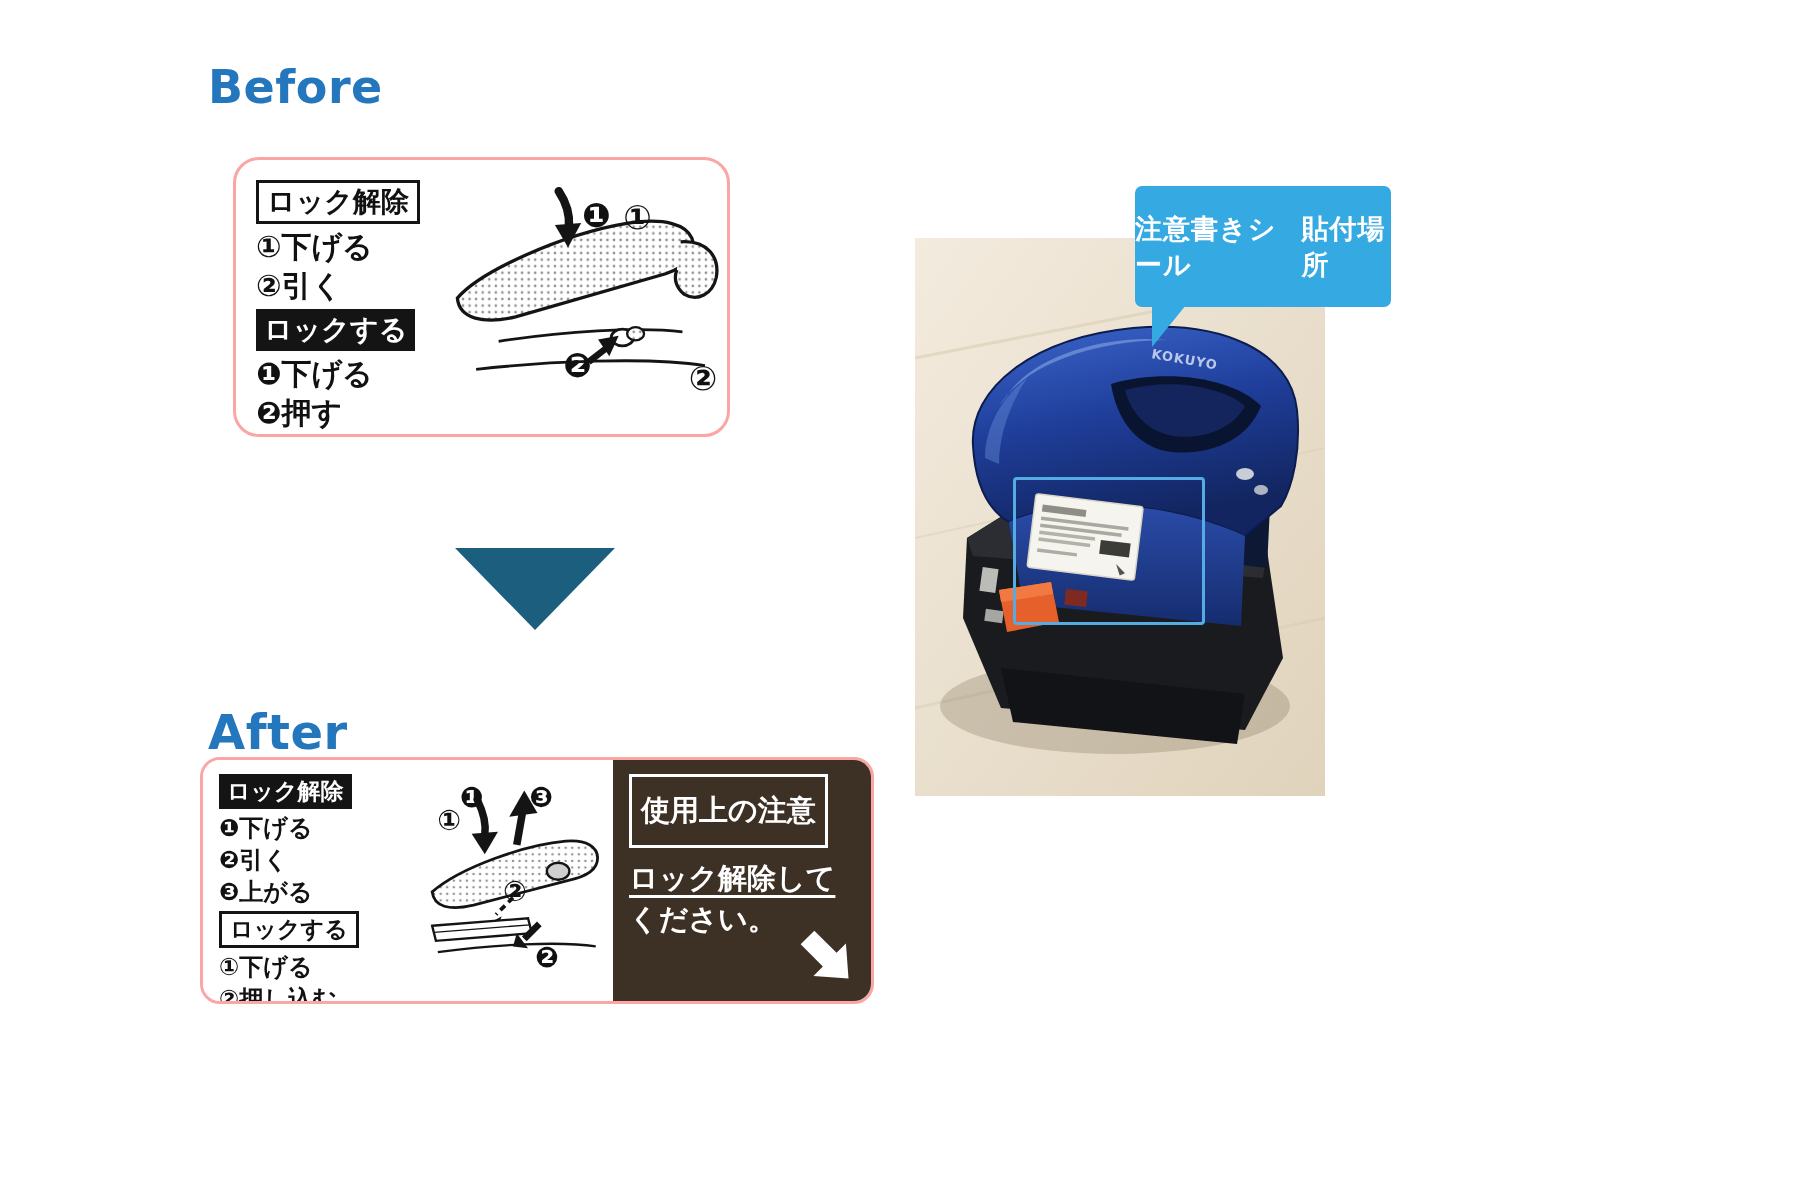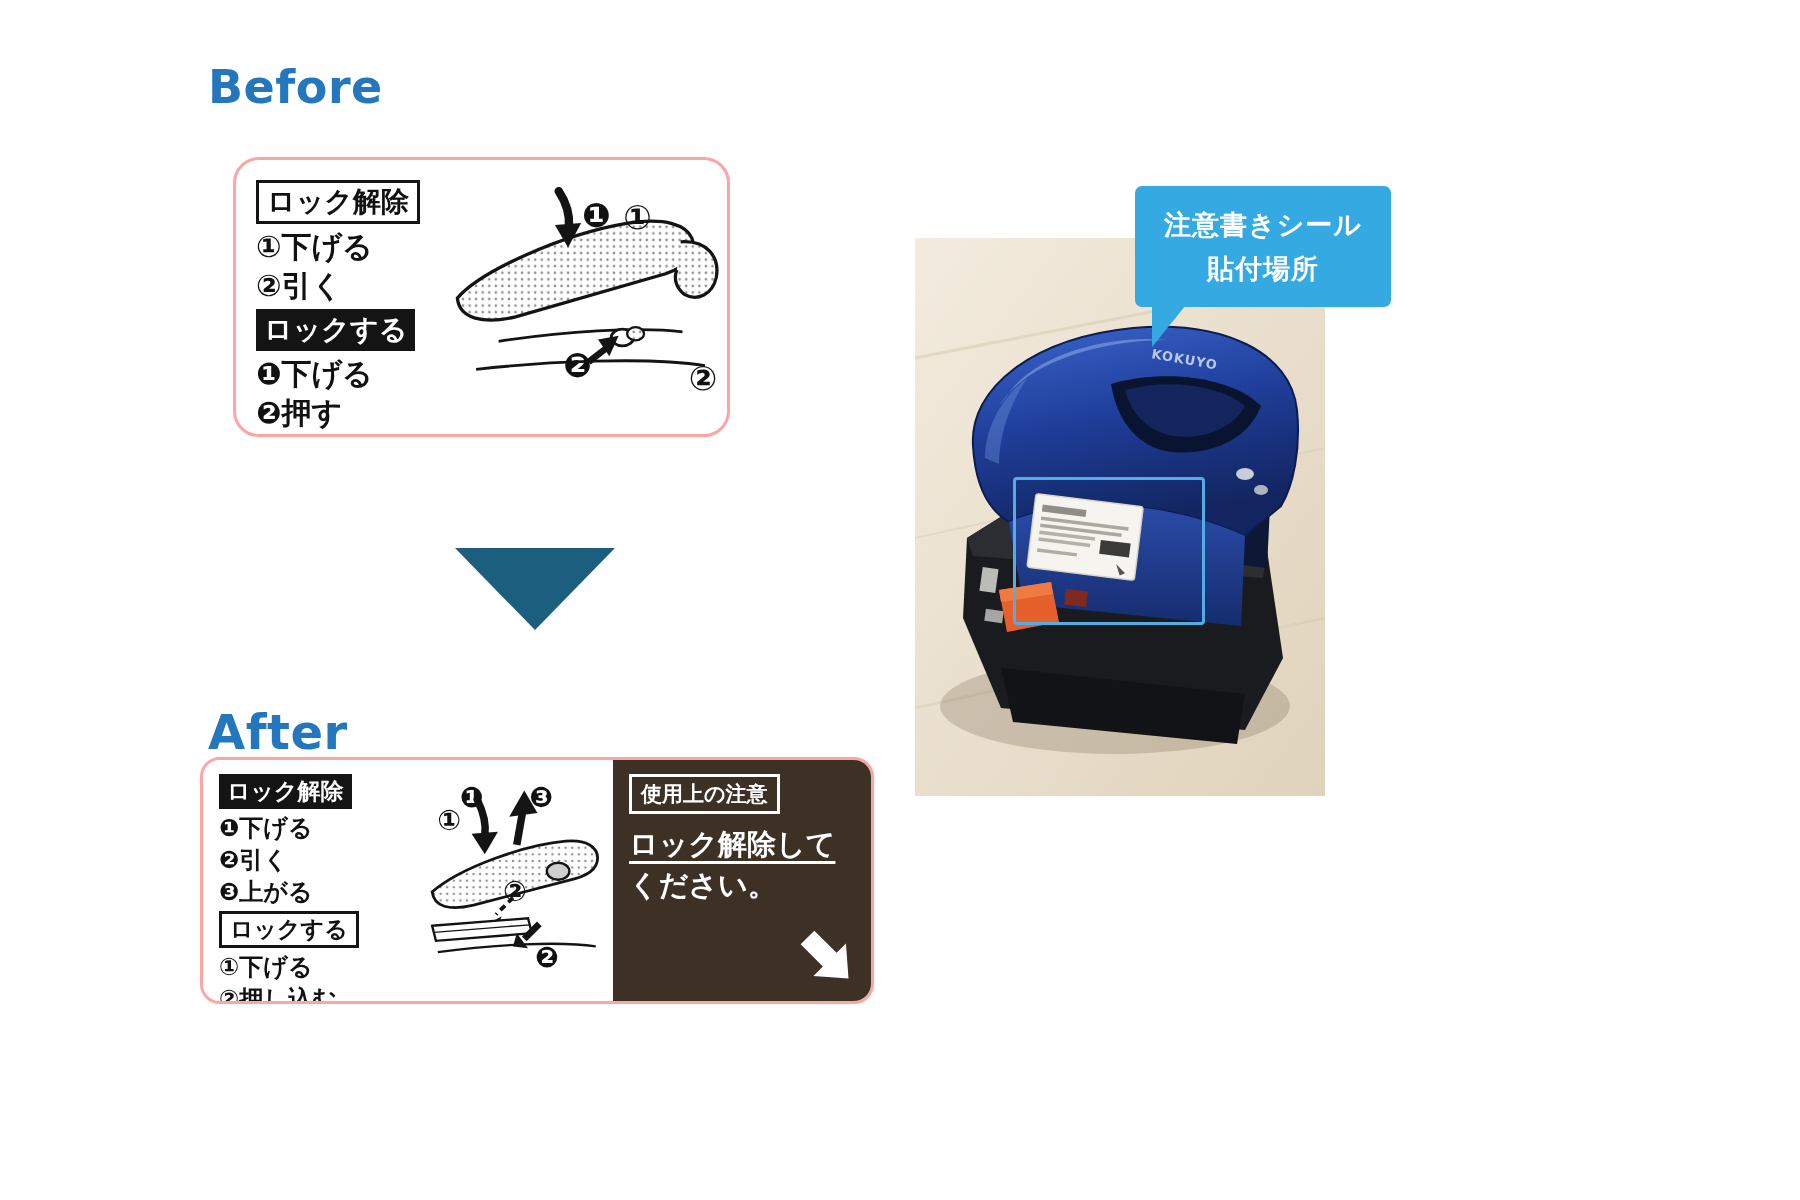--- a/index.html
+++ b/index.html
@@ -34,32 +34,32 @@
     border-top:82px solid #1B5E7E; }
 
   
   .after-label { left:200px; top:757px; width:674px; height:247px; border-radius:20px; overflow:hidden; display:flex; }
   .al-white { flex:1; display:flex; background:#fff; padding:12px 6px 8px 16px; }
   .al-text { width:200px; display:flex; flex-direction:column; gap:2px; flex-shrink:0; }
   .al-text .box-outline, .al-text .box-filled { font-size:23px; margin:2px 0; }
   .al-text .step { font-size:24px; line-height:1.25; }
   .al-art { flex:1; display:flex; align-items:center; justify-content:center; }
   .al-brown { width:266px; background:#3D3125; color:#fff; padding:14px 14px 10px 16px; position:relative; }
-  .notice-title { display:inline-block; border:3px solid #fff; padding:3px 9px; font-size:21px; font-weight:700; margin-bottom:10px; }
+  .notice-title { display:inline-block; border:3px solid #fff; padding:14px 9px; font-size:29px; font-weight:700; margin-bottom:10px; }
   .notice-line { font-size:29px; font-weight:600; line-height:1.42; }
   .notice-line .u-span { text-decoration:underline; text-decoration-thickness:2.5px; text-underline-offset:7px; }
   .notice-arrow { position:absolute; right:14px; bottom:10px; }
 
   
   .photo { left:915px; top:238px; width:410px; height:558px; overflow:hidden; z-index:1; }
   .highlight-box { left:1013px; top:477px; width:192px; height:148px; border:3.5px solid #55ACE5; border-radius:4px; z-index:4; }
 
   
   .callout { left:1135px; top:186px; width:256px; height:121px; background:#35A9E1; border-radius:7px; z-index:5;
-    display:flex; flex-direction:column; justify-content:center; align-items:center; gap:8px;
+    display:flex; justify-content:center; align-items:center; gap:8px;
     color:#fff; font-weight:700; font-size:27px; letter-spacing:1px; }
   .callout-tail { left:1152px; top:305px; width:0; height:0; z-index:5;
     border-top:42px solid #35A9E1; border-right:34px solid transparent; }
 
   
   svg text.badge  { font-size:36px; font-weight:700; fill:#111; text-anchor:middle; font-family:"DejaVu Sans",sans-serif; }
   svg text.badge2 { font-size:30px; font-weight:700; fill:#111; text-anchor:middle; font-family:"DejaVu Sans",sans-serif; }
 </style>
 </head>
 <body>

